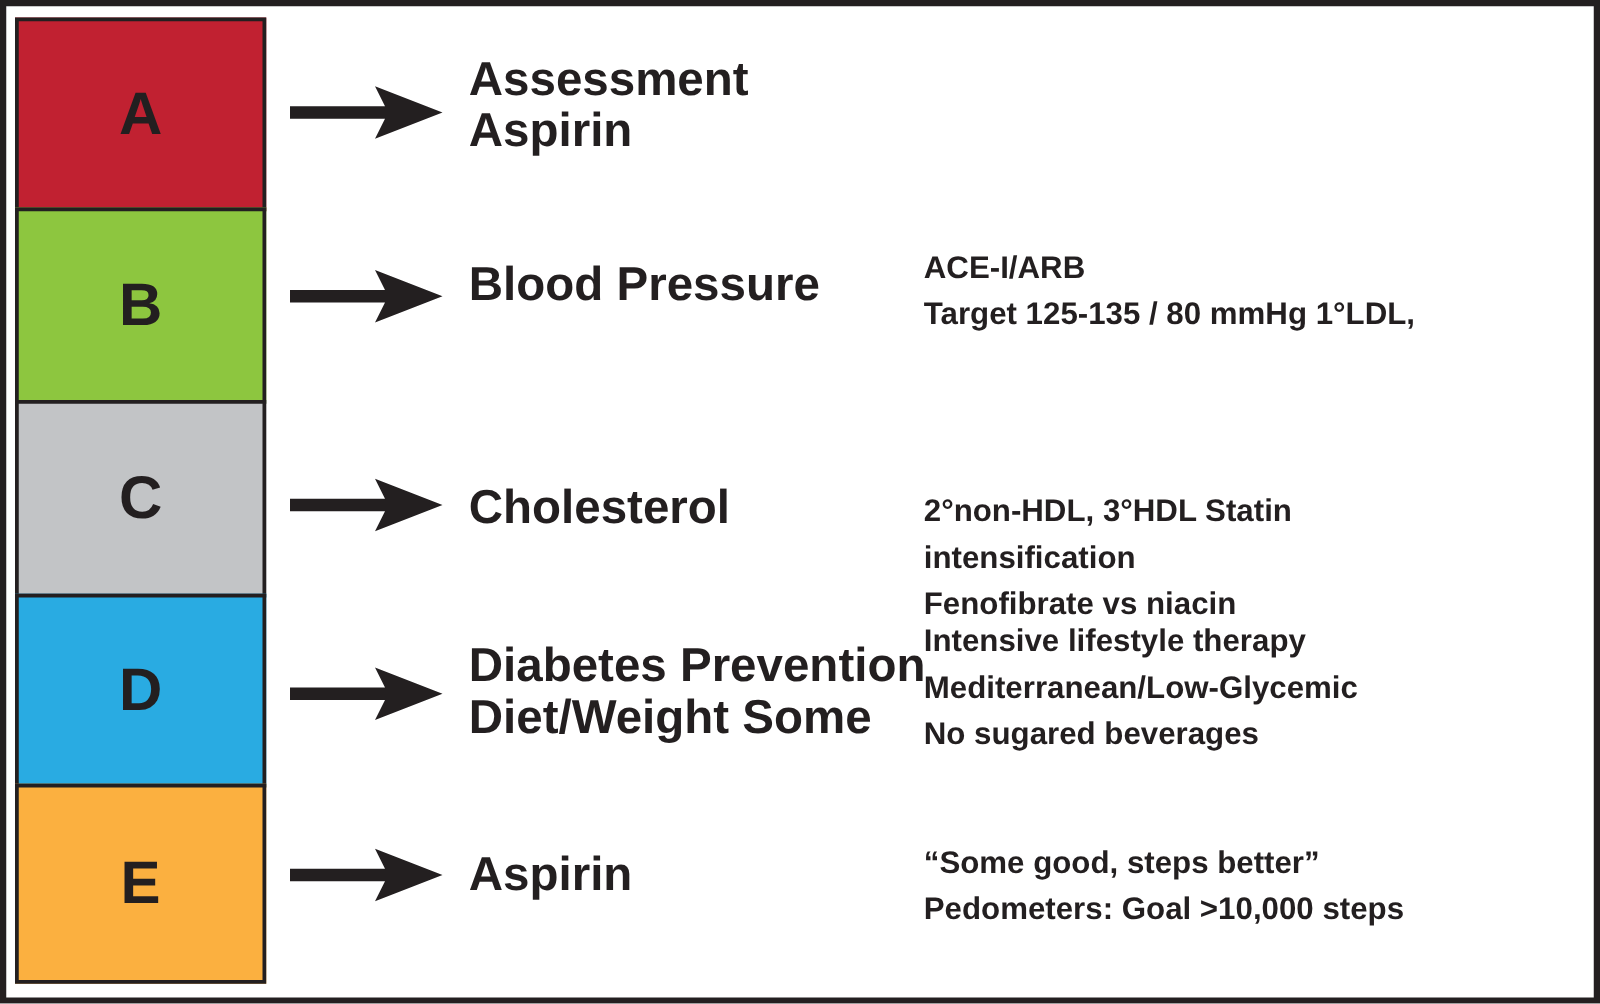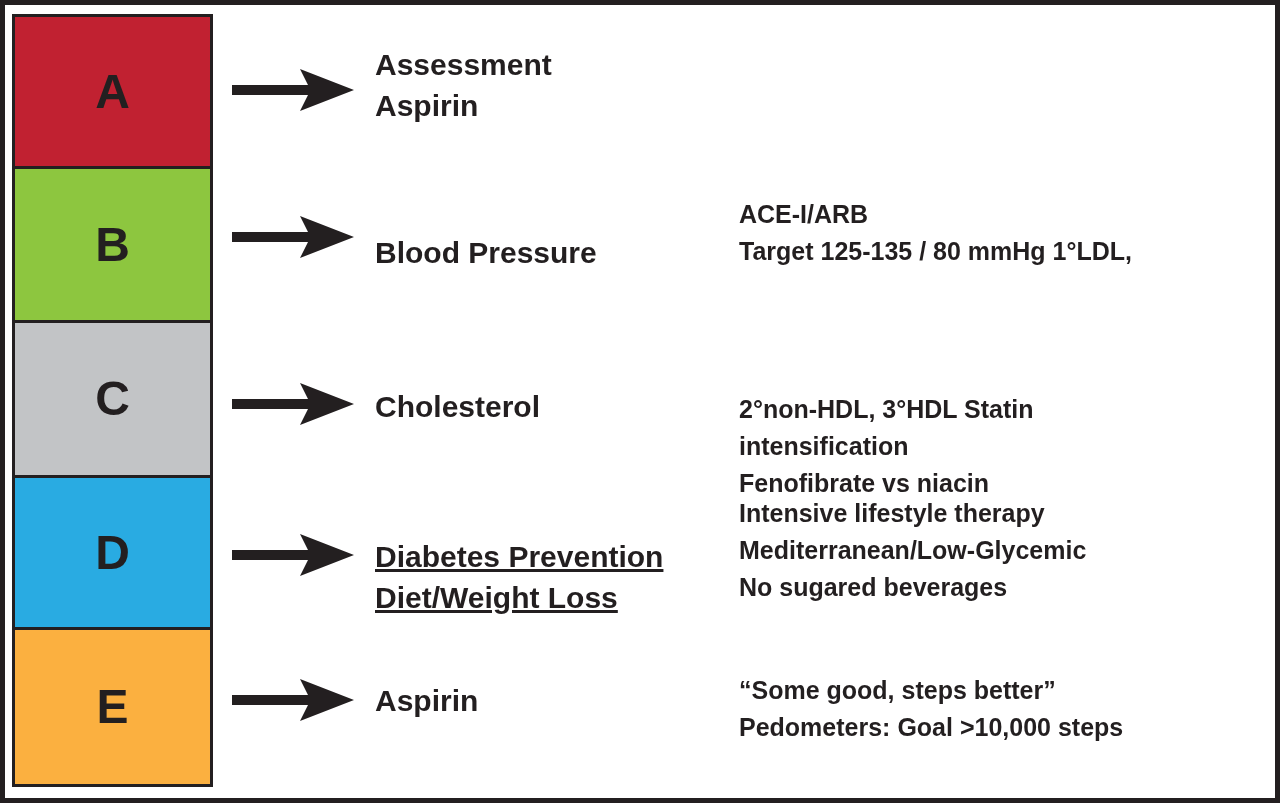--- a/index.html
+++ b/index.html
@@ -41,27 +41,27 @@
     fill:#231f20;
   }
   .arrow-a{top:68px;}
   .arrow-b{top:215px;}
   .arrow-c{top:382px;}
   .arrow-d{top:533px;}
   .arrow-e{top:678px;}
   
   .label{
     position:absolute;left:375px;
-    font-size:30px;font-weight:bold;line-height:41px;
+    font-size:38px;font-weight:bold;line-height:41px;
     white-space:nowrap;
   }
   .label-a{top:44px;}
-  .label-b{top:232px;}
+  .label-b{top:208px;}
   .label-c{top:386px;}
-  .label-d{top:536px;text-decoration:underline;}
+  .label-d{top:513px;}
   .label-e{top:680px;}
   
   .details{
     position:absolute;left:739px;
     font-size:25px;font-weight:bold;line-height:37px;
     white-space:nowrap;
   }
   .details-b{top:196px;}
   .details-c{top:359px;margin-top:32px;}
   .details-d{top:495px;}
@@ -111,21 +111,21 @@
     <div>Aspirin</div>
   </div>
   <div class="label label-b">
     <div>Blood Pressure</div>
   </div>
   <div class="label label-c">
     <div>Cholesterol</div>
   </div>
   <div class="label label-d">
     <div>Diabetes Prevention</div>
-    <div>Diet/Weight Loss</div>
+    <div>Diet/Weight Some</div>
   </div>
   <div class="label label-e">
     <div>Aspirin</div>
   </div>
 
   <div class="details details-b">
     <div>ACE-I/ARB</div>
     <div>Target 125-135 / 80 mmHg 1°LDL,</div>
   </div>
   <div class="details details-c">

